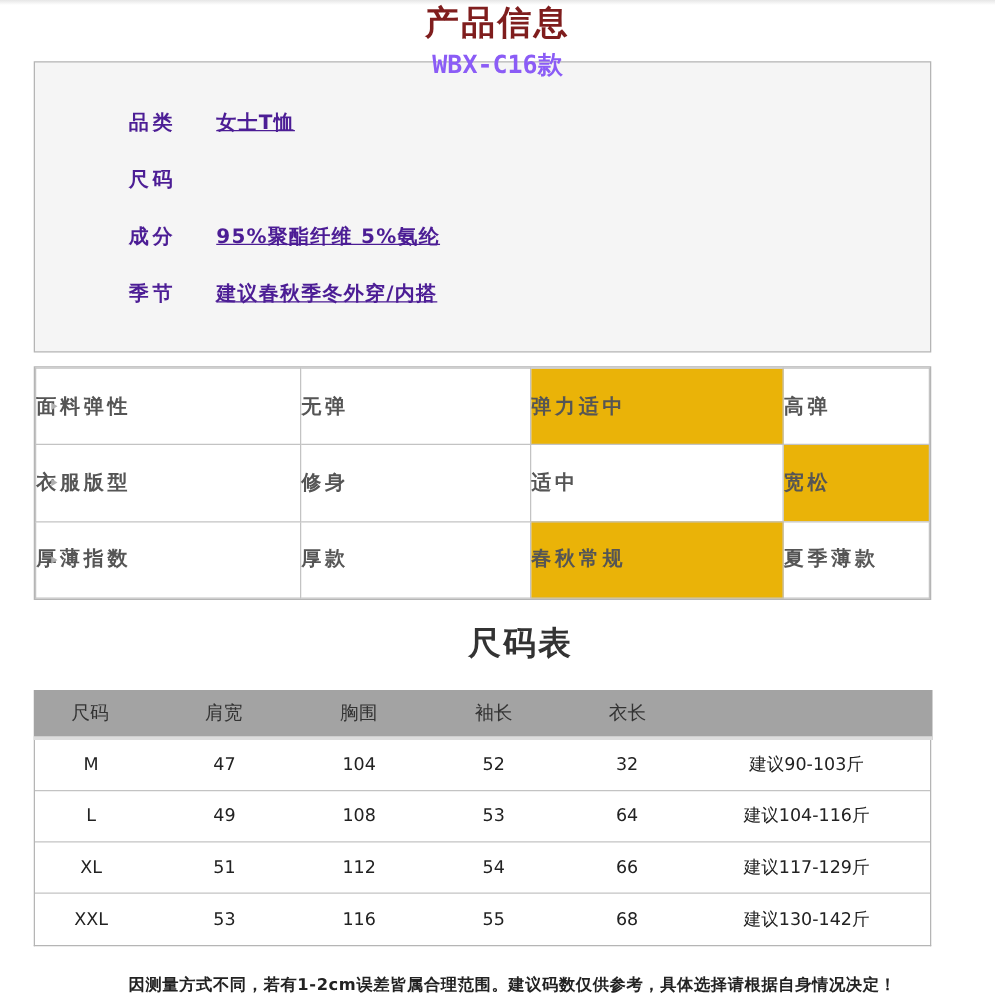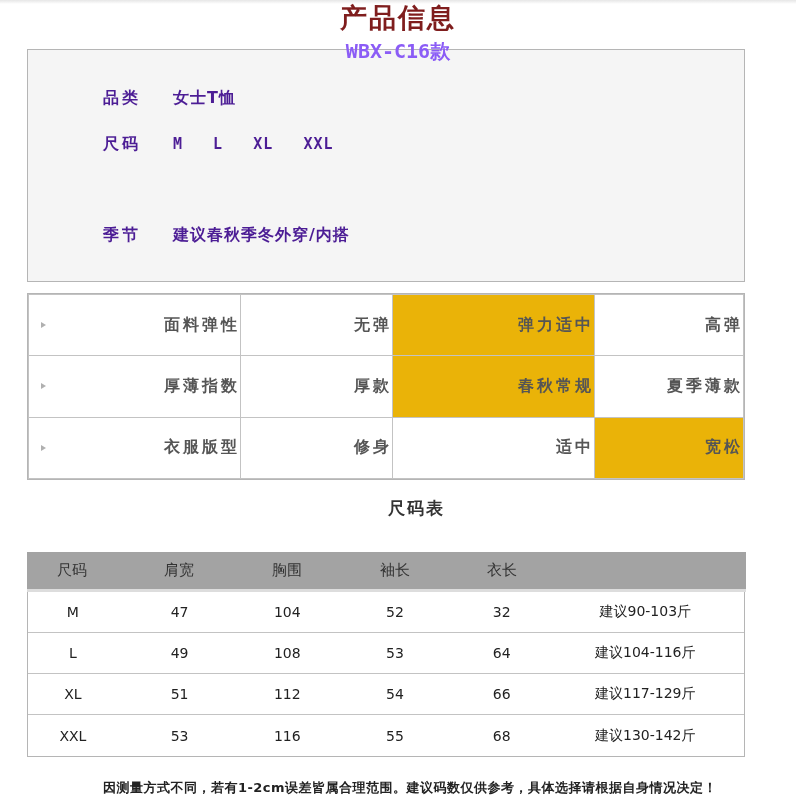--- a/index.html
+++ b/index.html
@@ -5,28 +5,28 @@
   * { box-sizing: border-box; margin: 0; padding: 0; }
   html, body { width: 796px; height: 796px; background: #ffffff; overflow: hidden; }
   body { position: relative; font-family: "DejaVu Sans", sans-serif; color: #333; }
   .topshade { position: absolute; left: 0; top: 0; width: 796px; height: 4px; background: linear-gradient(#e6e6e6, #fff); }
   .title { position: absolute; left: 0; width: 796px; text-align: center; font-weight: bold; color: #7f1d1d; }
   #t1 { top: 0px; font-size: 27px; letter-spacing: 2px; }
   #t2 { top: 38px; font-size: 20px; color: #8b5cf6; font-family: "DejaVu Sans Mono", monospace; z-index: 2; }
   .infobox { position: absolute; left: 27px; top: 49px; width: 718px; height: 233px; background: #f5f5f5; border: 1px solid #b5b5b5; }
   .info-row { position: absolute; left: 31px; height: 24px; display: flex; align-items: center; font-size: 16px; color: #4c1d95; letter-spacing: 1px; margin-left: 44px; }
   .info-row .lbl { width: 70px; font-weight: bold; letter-spacing: 3px; }
-  .info-row .val { font-weight: bold; }
+  .info-row .val { font-weight: bold; text-decoration: underline; }
   .attr { position: absolute; left: 27px; top: 293px; width: 718px; height: 187px; border: 1px solid #b5b5b5; border-collapse: collapse; }
   .attr table { width: 100%; height: 100%; border-collapse: collapse; }
-  .attr td { border: 1px solid #c3c3c3; text-align: right; font-size: 16px; font-weight: bold; color: #555; letter-spacing: 3px; height: 46px; padding-left: 36px; }
+  .attr td { border: 1px solid #c3c3c3; text-align: left; font-size: 16px; font-weight: bold; color: #555; letter-spacing: 3px; height: 46px; }
   .attr td.hl { background: #eab308; }
   .attr td.name { position: relative; }
   .tri { position: absolute; left: 12px; top: 50%; margin-top: -3px; width: 0; height: 0; border-left: 5px solid #b0b0b0; border-top: 3px solid transparent; border-bottom: 3px solid transparent; }
-  #t3 { top: 497px; font-size: 17px; color: #333; letter-spacing: 2px; padding-left: 37px; }
+  #t3 { top: 497px; font-size: 26px; color: #333; letter-spacing: 2px; padding-left: 37px; }
   .size { position: absolute; left: 27px; top: 552px; width: 719px; }
   .size .hdr { height: 40px; background: #a3a3a3; display: flex; align-items: center; border-bottom: 3px solid #ddd; }
   .size .hdr div { font-size: 15px; color: #333; text-align: center; }
   .size .body { border: 1px solid #b5b5b5; border-top: none; width: 718px; }
   .size .row { height: 41px; display: flex; align-items: center; border-bottom: 1px solid #c3c3c3; }
   .size .row:last-child { border-bottom: none; justify-content: space-between; }
   .size .row div { font-size: 14px; color: #222; text-align: center; }
   .c0 { width: 90px; } .c1 { width: 124px; } .c2 { width: 92px; } .c3 { width: 124px; } .c4 { width: 90px; } .c5 { width: 198px; }
   .note { position: absolute; left: 12px; top: 779px; width: 796px; text-align: center; font-size: 13px; font-weight: bold; color: #222; letter-spacing: 0.5px; }
 </style>
@@ -37,48 +37,51 @@
 <div class="title" id="t1">产品信息</div>
 <div class="title" id="t2">WBX-C16款</div>
 
 <div class="infobox">
   <div class="info-row" style="top:36px">
     <span class="lbl">品类</span>
     <span class="val">女士T恤</span>
   </div>
   <div class="info-row" style="top:82px">
     <span class="lbl">尺码</span>
-    <span class="val" style="white-space:pre;font-family:'DejaVu Sans Mono',monospace;font-size:15px">M   L   XL   XXL</span>
+  </div>
+  <div class="info-row" style="top:127px">
+    <span class="lbl">成分</span>
+    <span class="val">95%聚酯纤维 5%氨纶</span>
   </div>
   <div class="info-row" style="top:173px">
     <span class="lbl">季节</span>
     <span class="val">建议春秋季冬外穿/内搭</span>
   </div>
 </div>
 
 <div class="attr">
   <table>
     <tbody>
         <tr>
       <td class="name" style="width:212px"><span class="tri"></span><span>面料弹性</span></td>
-      <td style="width:152px">无弹</td>
+      <td style="width:184px">无弹</td>
       <td class="hl" style="width:202px">弹力适中</td>
       <td>高弹</td>
+    </tr>
+    <tr>
+      <td class="name"><span class="tri"></span><span>衣服版型</span></td>
+      <td>修身</td>
+      <td>适中</td>
+      <td class="hl">宽松</td>
     </tr>
     <tr>
       <td class="name"><span class="tri"></span><span>厚薄指数</span></td>
       <td>厚款</td>
       <td class="hl">春秋常规</td>
       <td>夏季薄款</td>
-    </tr>
-    <tr>
-      <td class="name"><span class="tri"></span><span>衣服版型</span></td>
-      <td>修身</td>
-      <td>适中</td>
-      <td class="hl">宽松</td>
     </tr>
   </tbody>
     </table>
 </div>
 
 <div class="title" id="t3">尺码表</div>
 
 <div class="size">
   <div class="hdr">
     <div class="c0">尺码</div>

